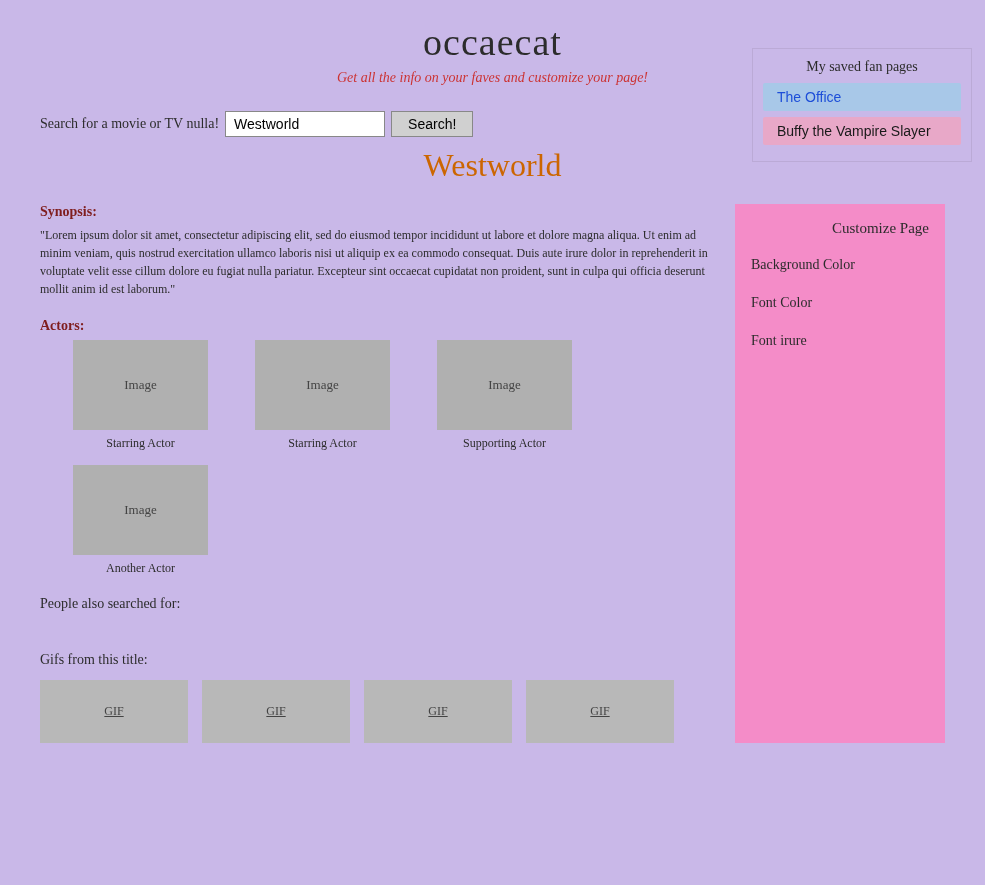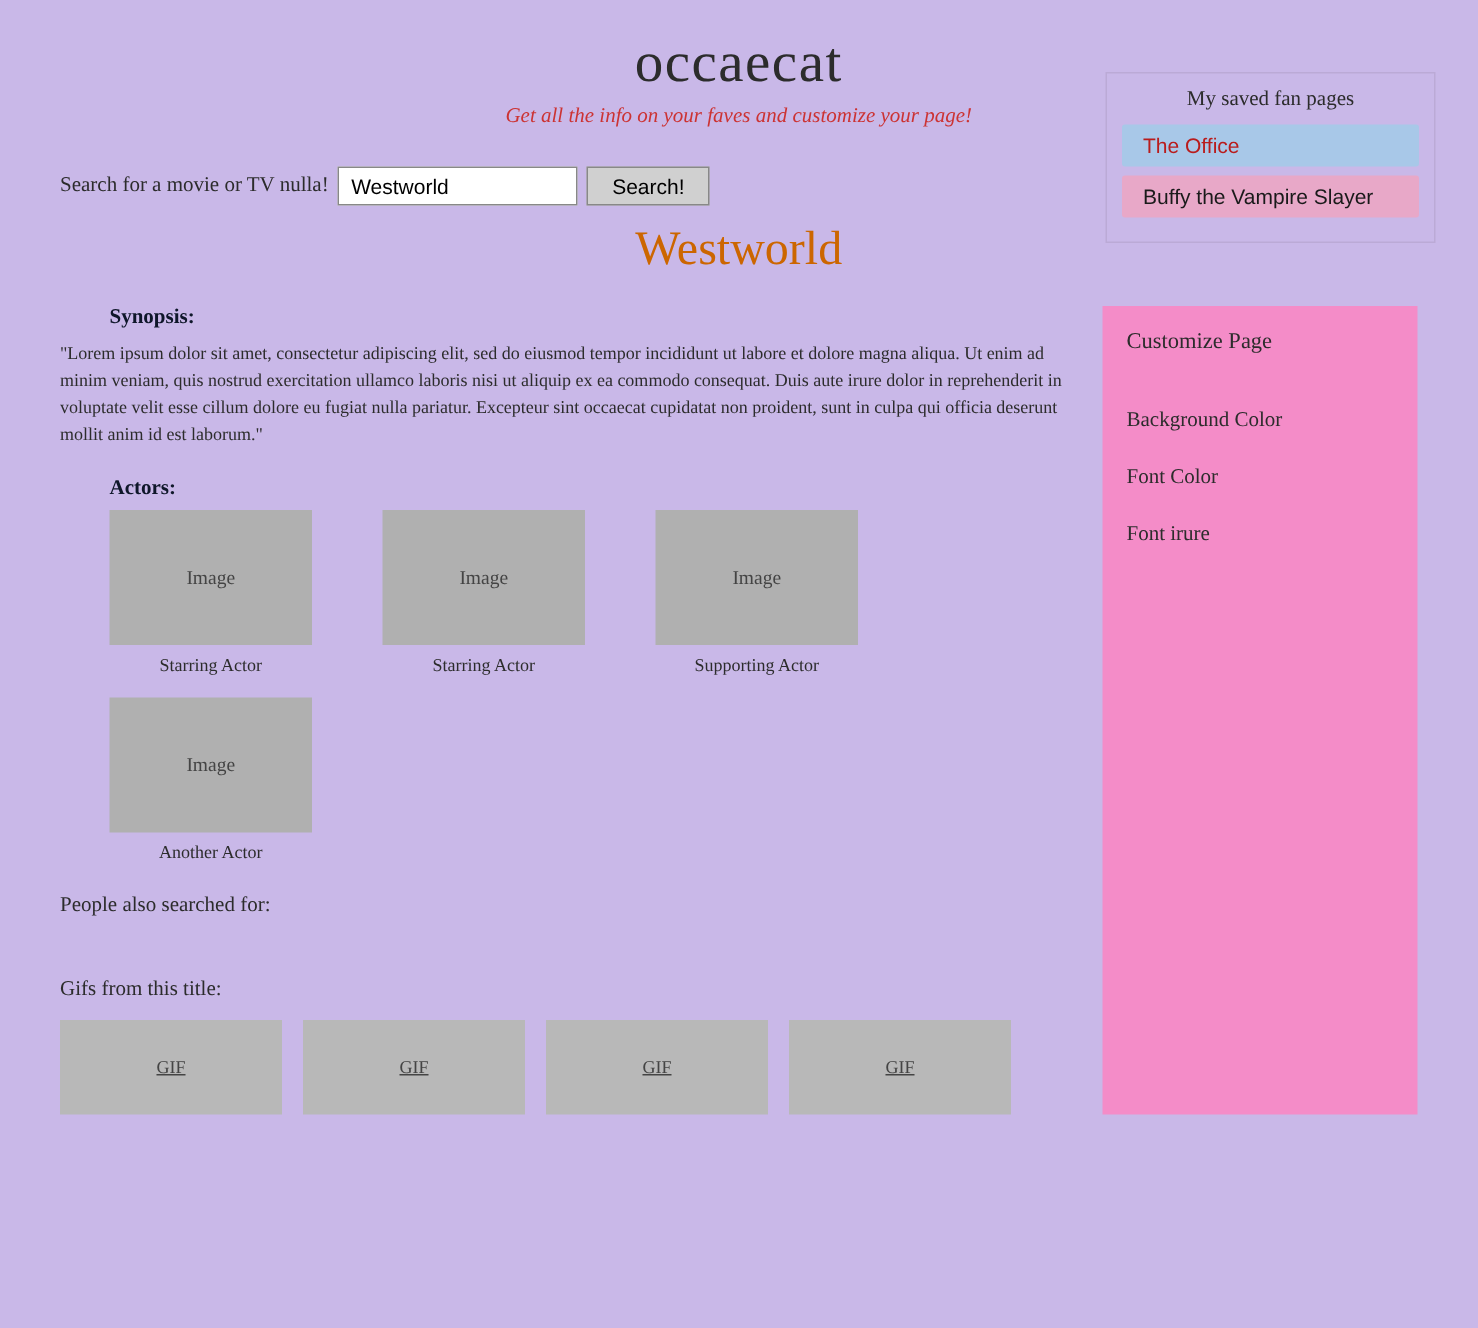--- a/index.html
+++ b/index.html
@@ -26,21 +26,21 @@
       color: #cc3333;
       font-size: 14px;
       margin-top: 6px;
       font-style: italic;
     }
 
     
     .saved-pages-panel {
       position: absolute;
       top: 48px;
-      right: 28px;
+      right: 13px;
       background: #c9b8e8;
       border: 1px solid #bbaad6;
       padding: 10px;
       min-width: 220px;
     }
     .saved-pages-title {
       text-align: center;
       font-size: 14px;
       color: #2c2c2c;
       margin-bottom: 8px;
@@ -51,21 +51,21 @@
       margin-bottom: 6px;
       padding: 6px 14px;
       font-size: 14px;
       cursor: pointer;
       border: none;
       border-radius: 2px;
       text-align: left;
     }
     .saved-page-btn.office {
       background: #a8c8e8;
-      color: #b91c1c;
+      color: #1d4ed8;
     }
     .saved-page-btn.buffy {
       background: #e8a8c8;
       color: #1a1a1a;
     }
 
     
     .search-bar {
       display: flex;
       align-items: center;
@@ -113,23 +113,22 @@
       flex: 1;
     }
 
     
     .section {
       margin-bottom: 20px;
     }
     .section-label {
       font-size: 14px;
       font-weight: bold;
-      color: #0f172a;
+      color: #7f1d1d;
       margin-bottom: 6px;
-      margin-left: 33px;
     }
     .section-text {
       font-size: 12px;
       color: #2c2c2c;
       line-height: 1.5;
     }
 
     
     .actors-grid {
       display: flex;
@@ -195,24 +194,24 @@
 
     
     .customize-panel {
       width: 210px;
       min-height: 290px;
       background: #f48cc8;
       padding: 16px;
       flex-shrink: 0;
     }
     .customize-title {
-      text-align: left;
+      text-align: right;
       font-size: 15px;
       color: #2c2c2c;
-      margin-bottom: 36px;
+      margin-bottom: 20px;
     }
     .customize-item {
       font-size: 14px;
       color: #2c2c2c;
       margin-bottom: 22px;
       cursor: pointer;
     }
   </style>
 </head>
 <body>

